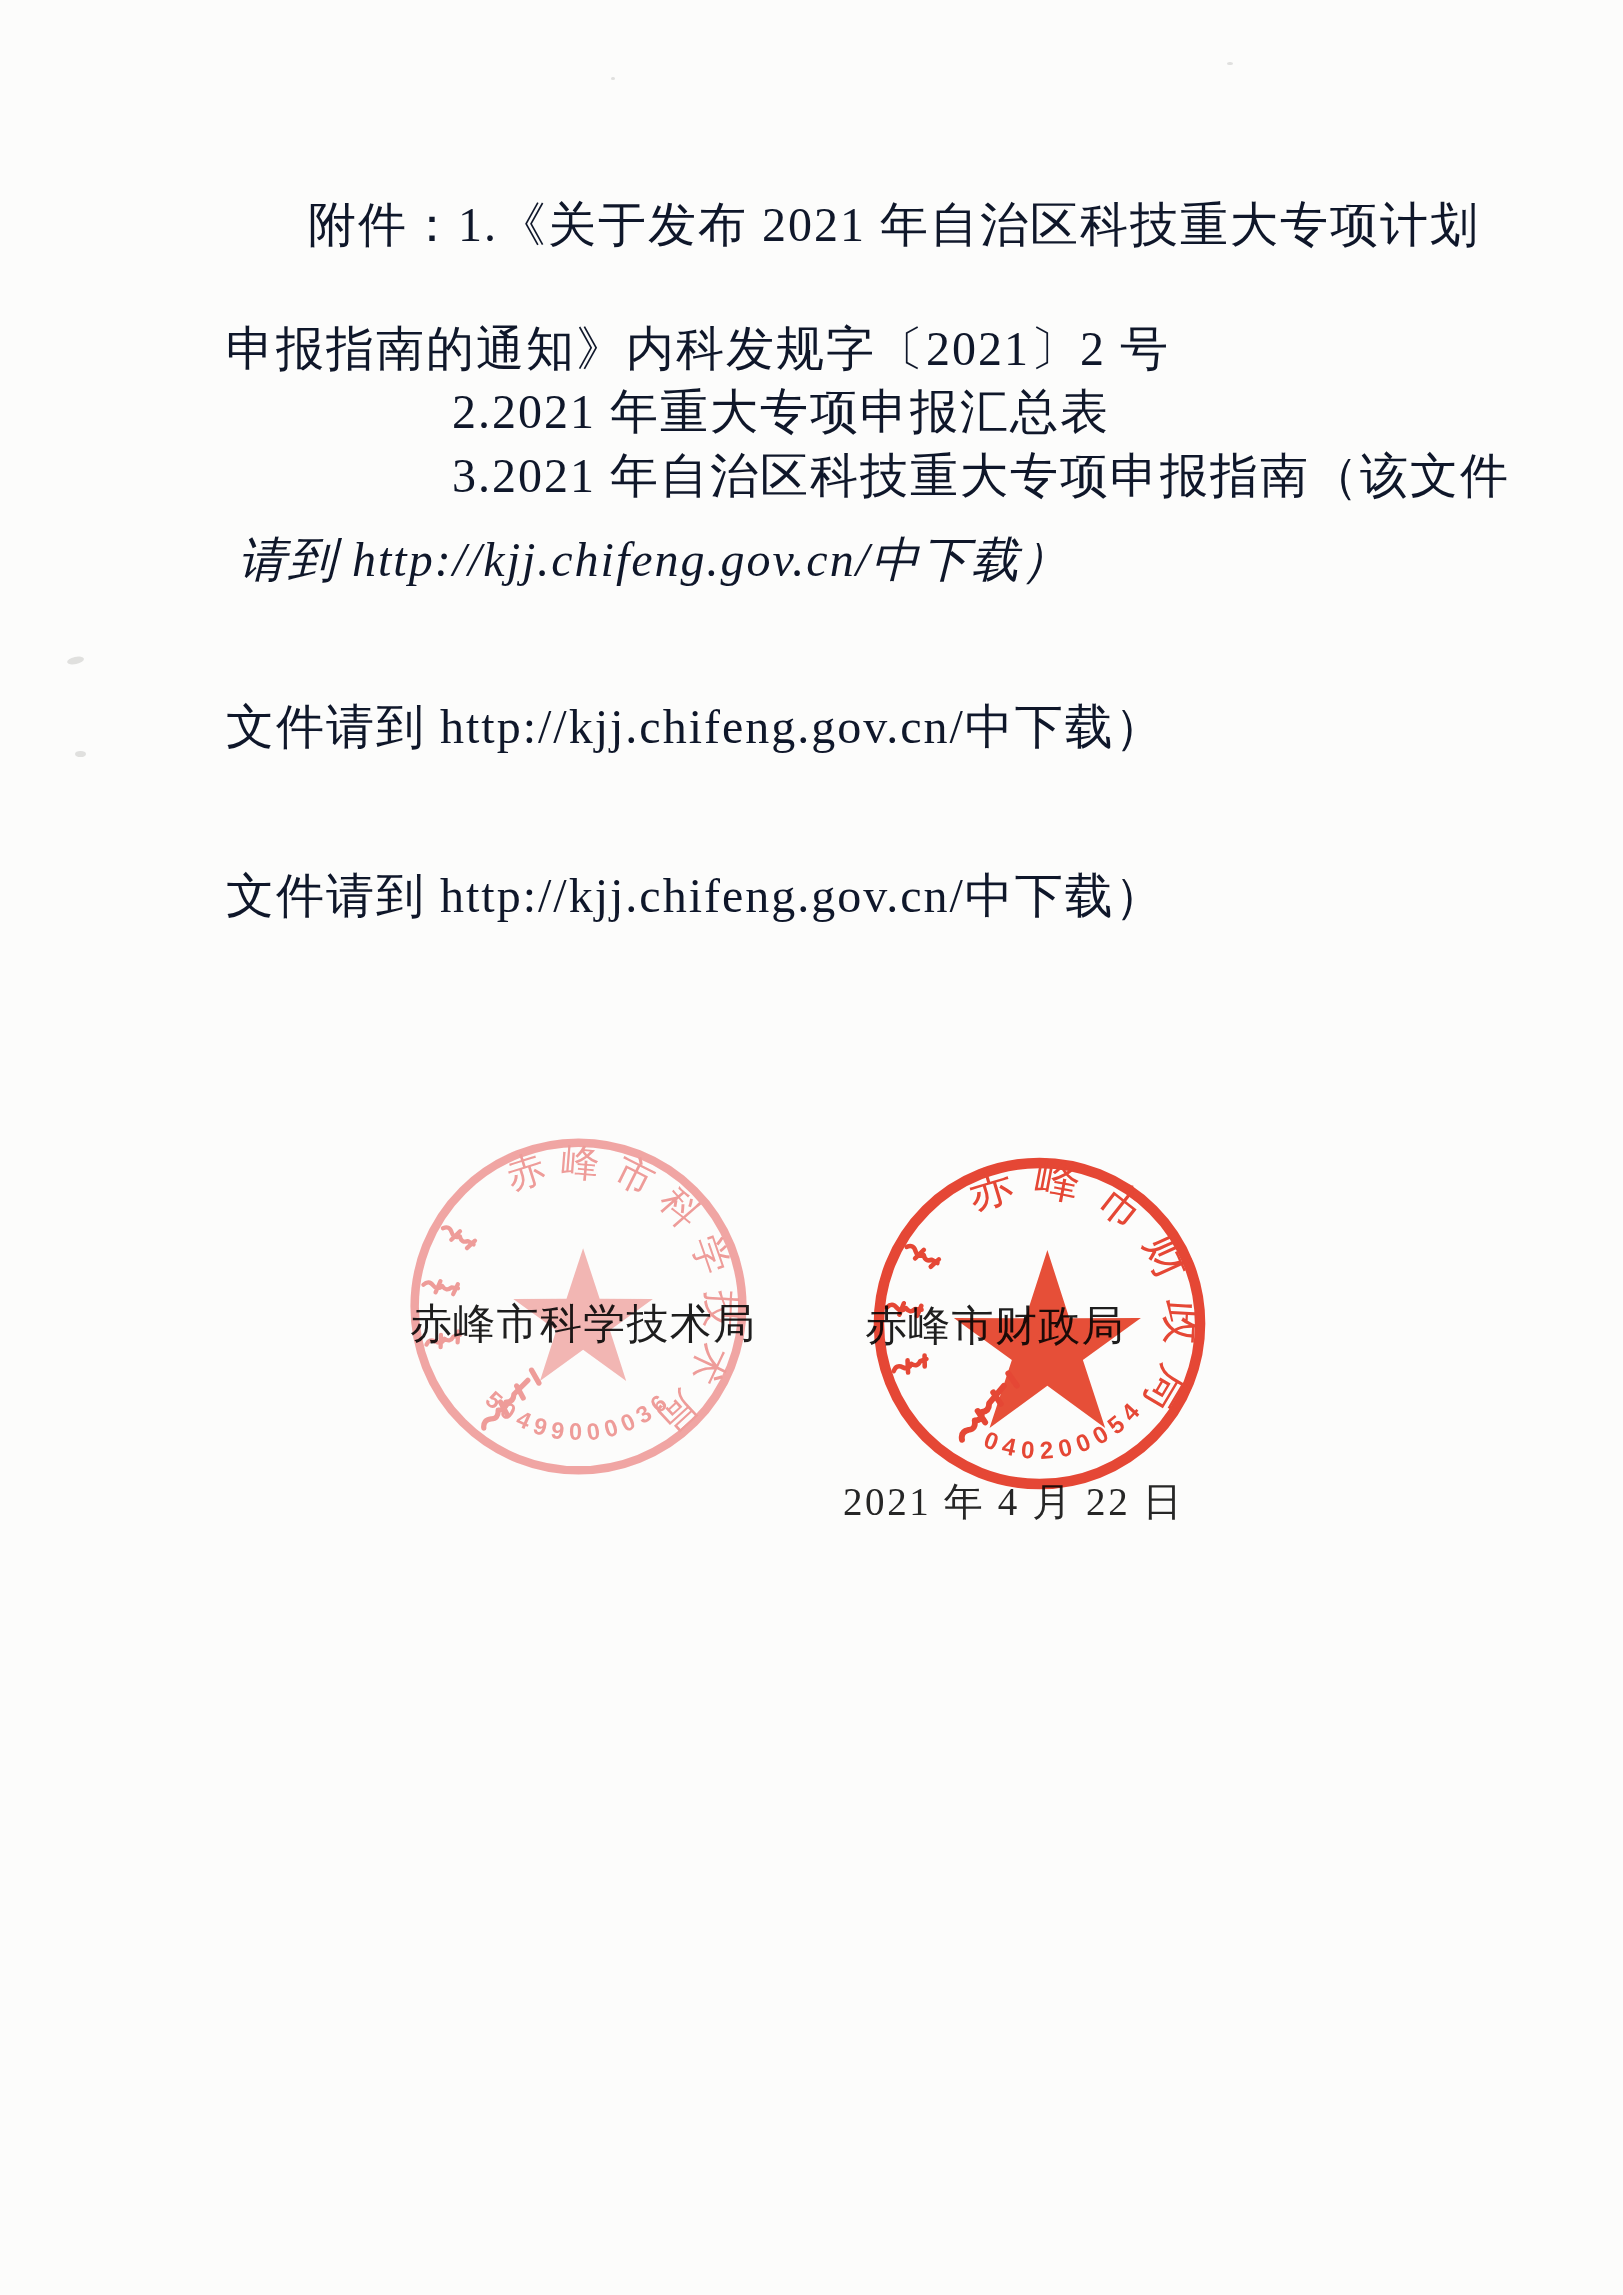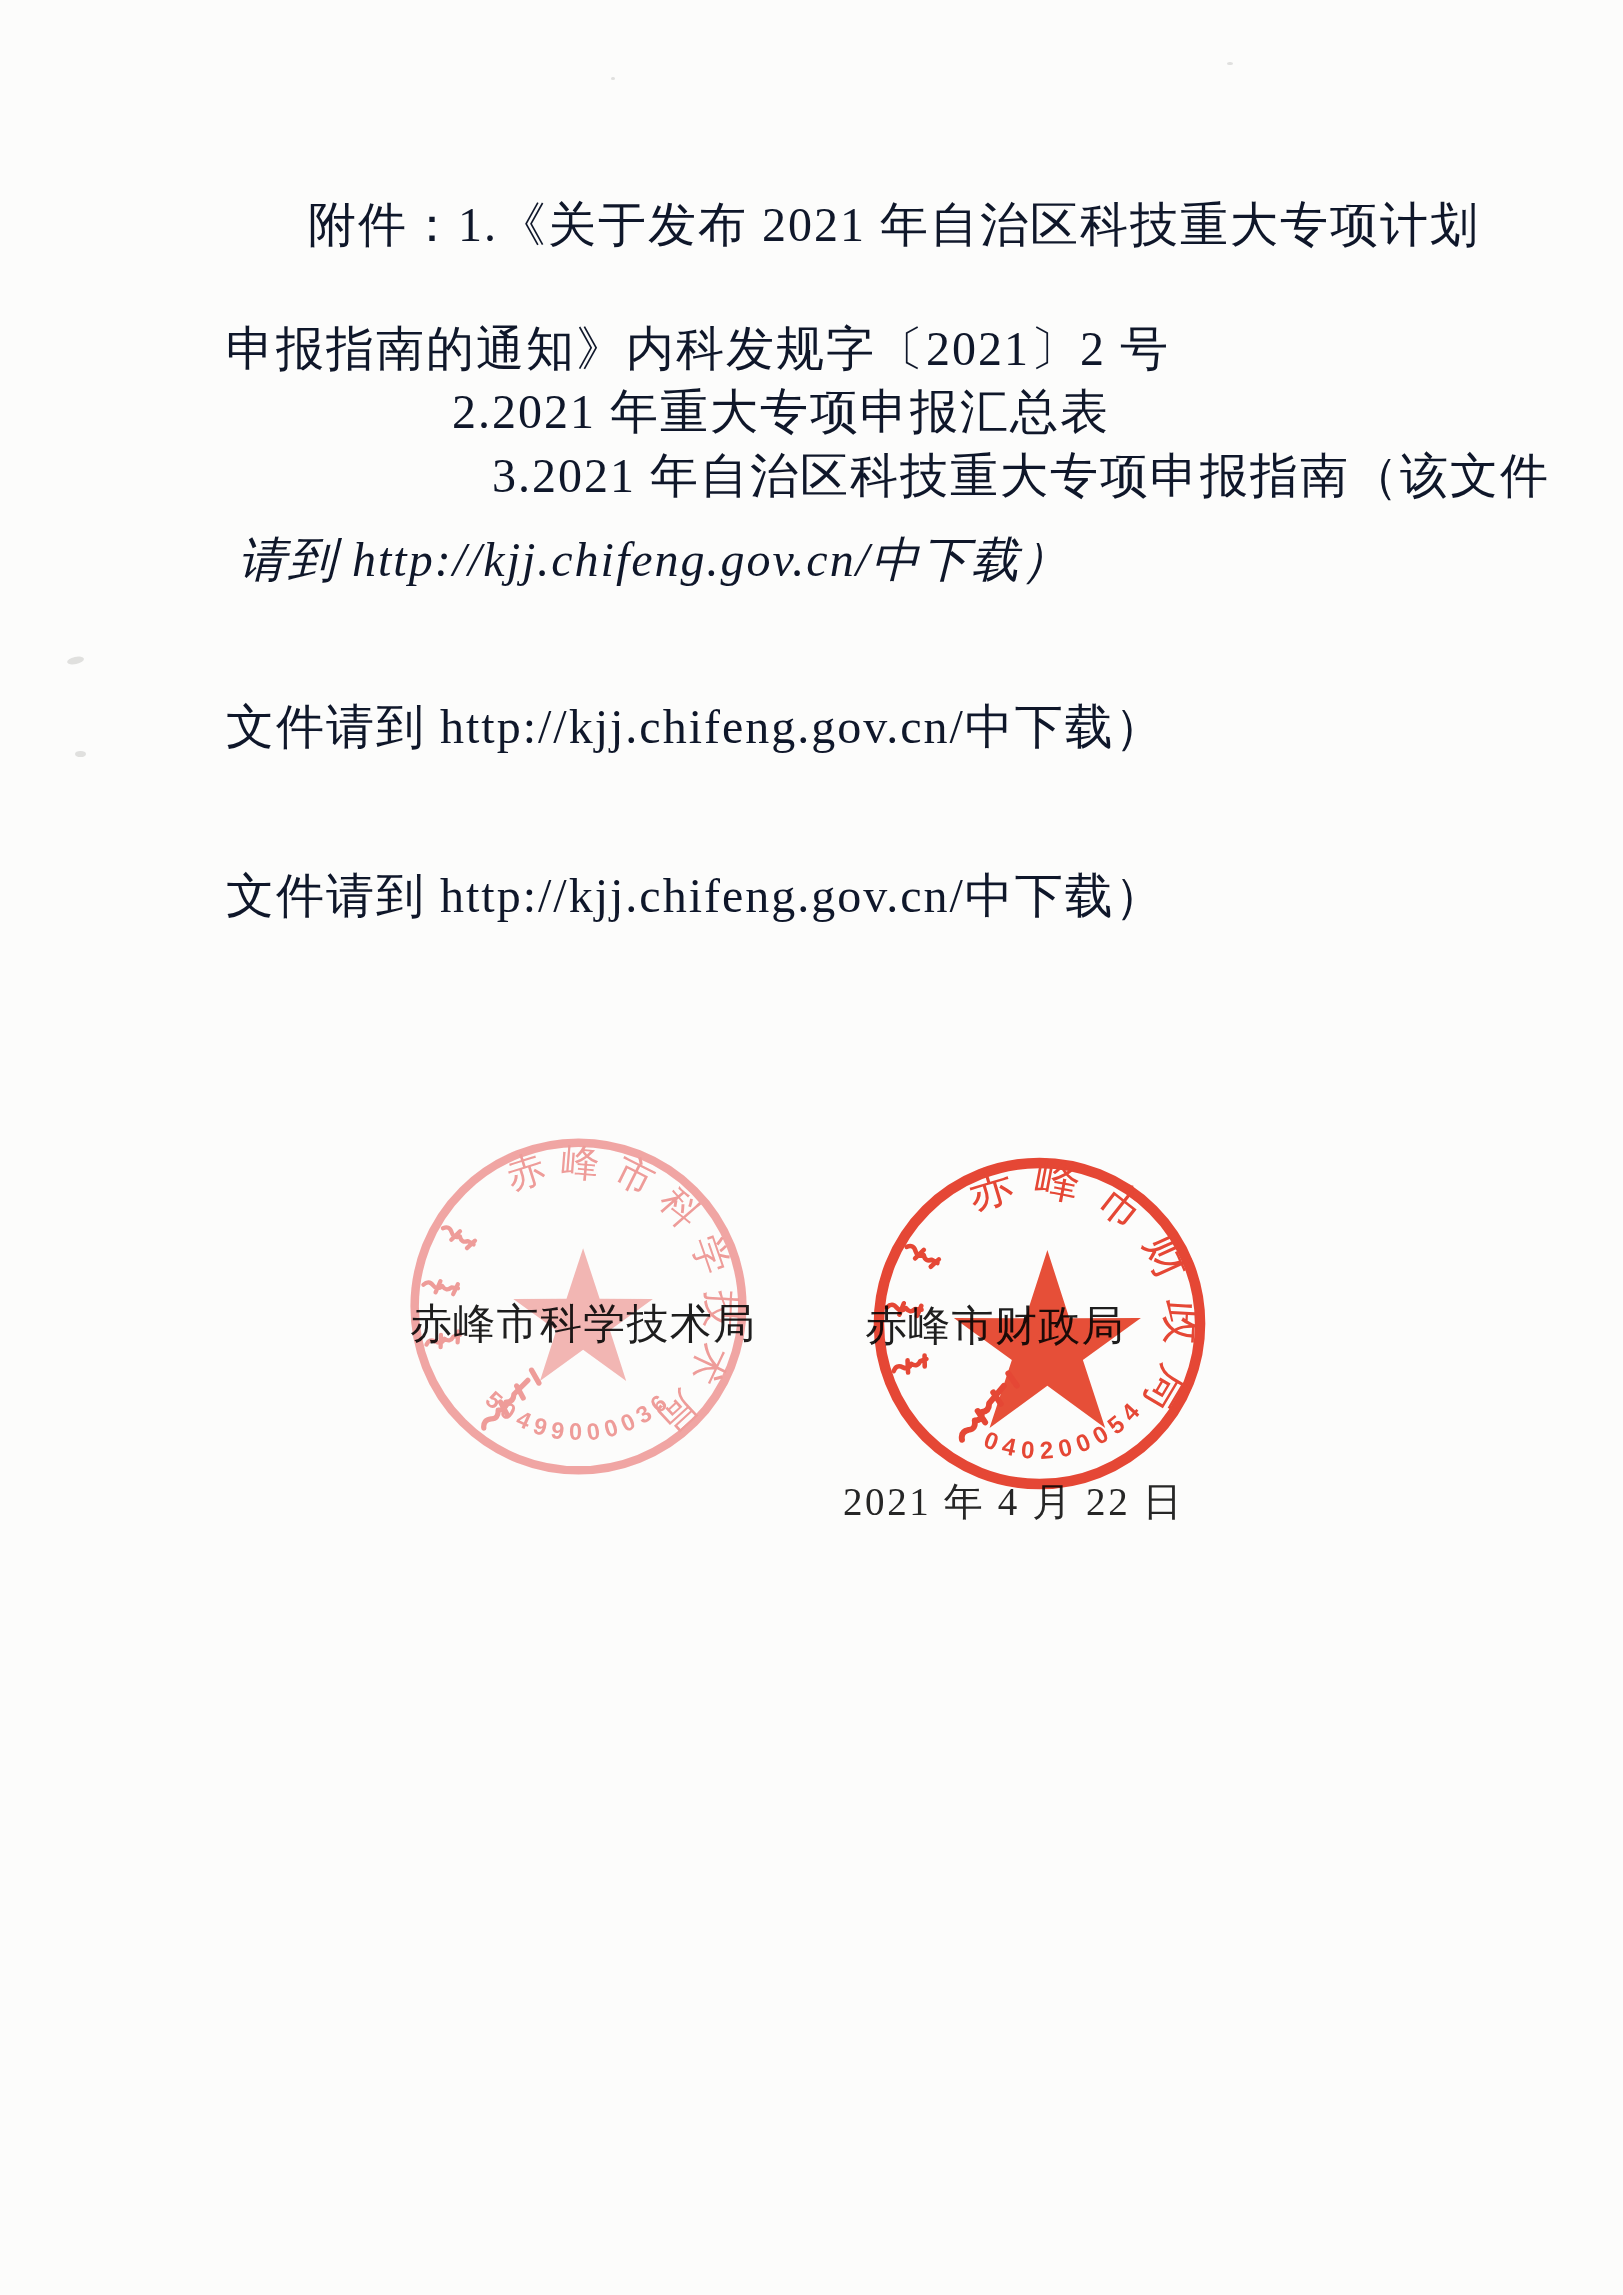--- a/index.html
+++ b/index.html
@@ -11,21 +11,21 @@
   }
   .page{position:absolute;inset:0;}
   .line{
     position:absolute;white-space:nowrap;
     font-size:48px;line-height:39px;letter-spacing:2px;
     color:#0f172a;
   }
   .l1{left:308px;top:205px;}
   .l2{left:226px;top:289px;margin-top:40px;}
   .l3{left:452px;top:392px;}
-  .l4{left:452px;top:456px;margin-left:40px;}
+  .l4{left:452px;top:456px;}
   .l5{left:238px;top:540px;font-style:italic;}
   .l6{left:401px;top:623px;}
   .l7{left:226px;top:707px;}
   .l8{left:401px;top:791px;}
   .l9{left:226px;top:876px;}
   .sig{
     position:absolute;white-space:nowrap;
     font-size:42px;line-height:43px;color:#1e1e1e;letter-spacing:1.3px;
   }
   .sig-science{left:410px;top:1303px;}

